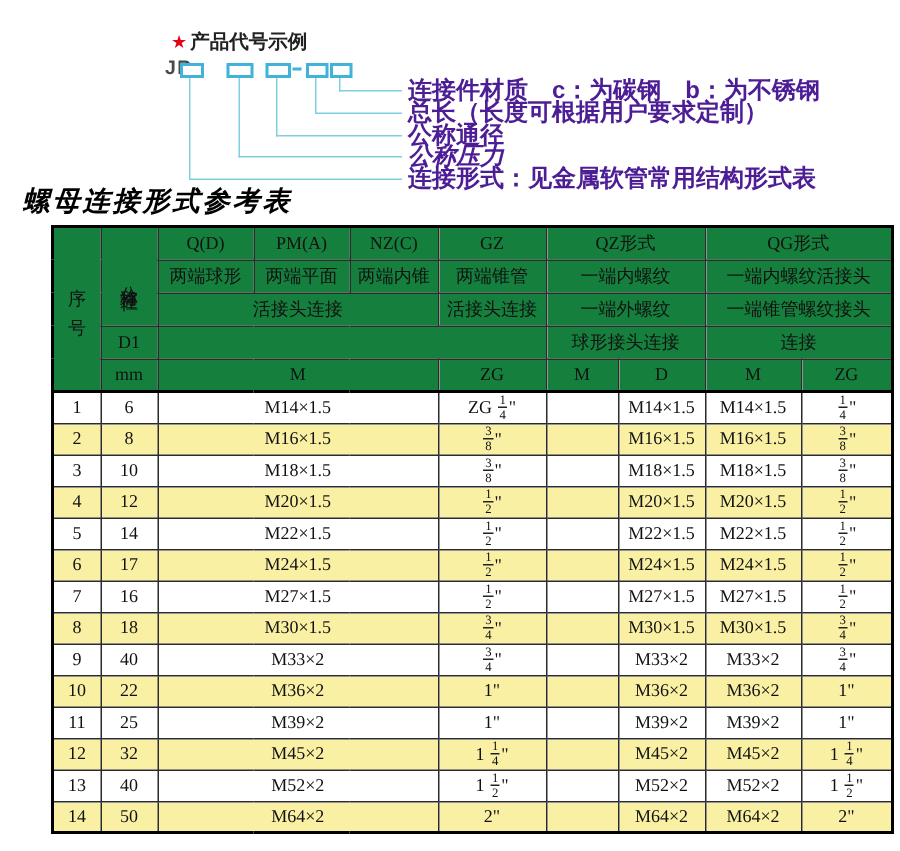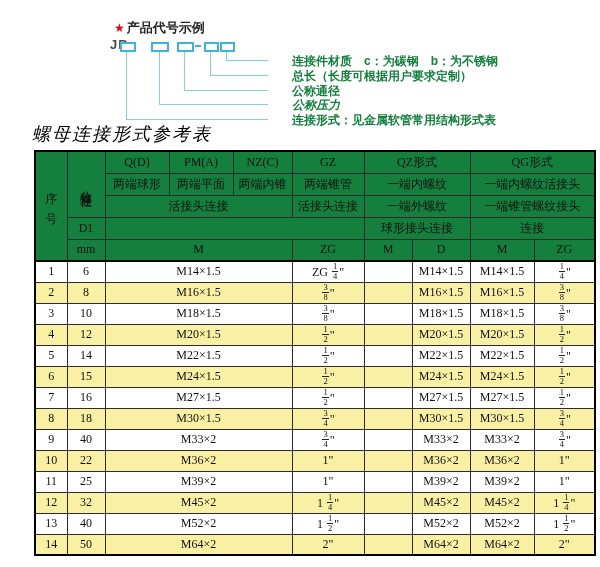--- a/index.html
+++ b/index.html
@@ -6,24 +6,24 @@
   .page{position:relative;width:600px;height:567px;background:#ffffff;overflow:hidden;
         font-family:"Liberation Sans","DejaVu Sans",sans-serif;}
 
   
   .diagram-title{position:absolute;left:114px;top:19px;font-size:13px;font-weight:bold;color:#222;}
   .star{color:#e60012;font-size:12px;margin-right:2px;font-weight:normal;}
   .code-prefix{position:absolute;left:110px;top:37px;font-size:13px;font-weight:bold;color:#4a4a4a;letter-spacing:1px;}
   .code-box{position:absolute;top:42px;height:6px;width:14px;border:2px solid #3fb4d8;background:#fff;}
   .code-dash{position:absolute;top:45px;width:6px;height:2px;background:#3fb4d8;}
   .cline{position:absolute;background:#7fd0e0;}
-  .dlabel{position:absolute;left:272px;height:14px;line-height:14px;font-size:12px;font-weight:bold;color:#15803d;white-space:nowrap;margin-left:20px;}
+  .dlabel{position:absolute;left:272px;height:14px;line-height:14px;font-size:16px;font-weight:bold;color:#4c1d95;white-space:nowrap;}
 
   
-  .table-title{position:absolute;left:32px;top:122px;font-size:18px;font-weight:normal;font-style:italic;
+  .table-title{position:absolute;left:15px;top:122px;font-size:18px;font-weight:bold;font-style:italic;
                font-family:"DejaVu Serif","Liberation Serif",serif;color:#000;letter-spacing:2px;}
   .ref-table{position:absolute;left:34px;top:150px;border-collapse:collapse;table-layout:fixed;width:560px;
              font-family:"Liberation Serif","DejaVu Serif",serif;}
   .ref-table th,.ref-table td{border:1px solid #2b2b2b;text-align:center;vertical-align:middle;
              padding:0;font-size:12px;font-weight:normal;color:#111;overflow:hidden;white-space:nowrap;}
   .ref-table{border:2px solid #000;}
   .ref-table thead th{background:#15803d;}
   .ref-table thead tr{height:22px;}
   .ref-table tbody tr{height:21px;}
   .ref-table thead{border-bottom:2px solid #000;}
@@ -172,21 +172,21 @@
           <td>14</td>
           <td colspan="3">M22×1.5</td>
           <td><span class="vfrac"><span class="fn">1</span><span class="fd">2</span></span>"</td>
           <td></td>
           <td>M22×1.5</td>
           <td>M22×1.5</td>
           <td><span class="vfrac"><span class="fn">1</span><span class="fd">2</span></span>"</td>
         </tr>
         <tr class="alt">
           <td>6</td>
-          <td>15</td>
+          <td>17</td>
           <td colspan="3">M24×1.5</td>
           <td><span class="vfrac"><span class="fn">1</span><span class="fd">2</span></span>"</td>
           <td></td>
           <td>M24×1.5</td>
           <td>M24×1.5</td>
           <td><span class="vfrac"><span class="fn">1</span><span class="fd">2</span></span>"</td>
         </tr>
         <tr>
           <td>7</td>
           <td>16</td>

